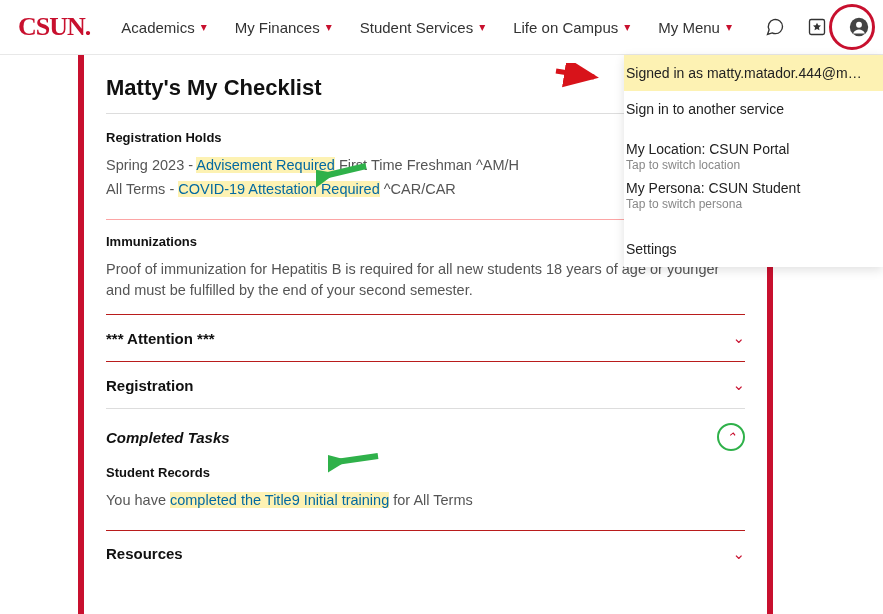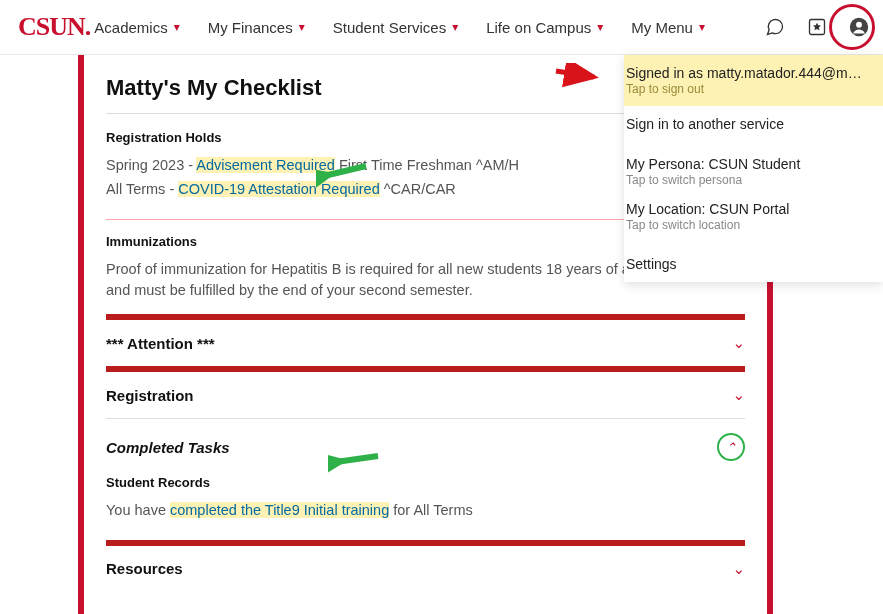--- a/index.html
+++ b/index.html
@@ -12,21 +12,21 @@
     overflow: hidden;
     position: relative;
   }
   
   .topnav {
     display: flex;
     align-items: center;
     height: 55px;
     border-bottom: 1px solid #e8e8e8;
     padding: 0 12px 0 18px;
-    gap: 4px;
+    gap: 31px;
   }
   .logo {
     font-family: Georgia, "Times New Roman", serif;
     font-weight: 900;
     font-size: 26px;
     letter-spacing: -1px;
     color: #c8102e;
   }
   .logo .dot { color: #c8102e; font-weight: 900; }
   .nav-items { display: flex; align-items: center; gap: 28px; flex: 1; }
@@ -79,21 +79,21 @@
   }
   .subhead.with-border {
     border-top: 1px solid #fca5a5;
     padding-top: 14px;
   }
   .body-text { font-size: 14.5px; color: #555; line-height: 1.5; }
   .body-text .hl { background: #fdf2b3; color: #0369a1; }
   .body-line { margin-bottom: 2px; }
   .acc-row {
     display: flex; justify-content: space-between; align-items: center;
-    border-top: 6px solid #b91c1c;
+    border-top: 1px solid #b91c1c;
     padding: 14px 0;
     cursor: pointer;
   }
   .acc-row .label { font-size: 15px; font-weight: 700; color: #111; }
   .acc-chev { color: #c8102e; font-size: 15px; }
   .acc-circle {
     width: 28px; height: 28px; border: 2px solid #2fb14a; border-radius: 50%;
     display: flex; align-items: center; justify-content: center;
     color: #c8102e; font-size: 13px;
   }
@@ -225,33 +225,32 @@
     <div class="acc-row" style="border-bottom:none;">
       <span class="label">Resources</span>
       <span class="acc-chev">⌄</span>
     </div>
   </div>
 </div>
 
 <div class="menu">
   <div class="block signed-in">
     <div class="primary">Signed in as matty.matador.444@m…</div>
-    <div class="hint">Tap to sign out</div>
   </div>
   <div class="block">
     <div class="primary">Sign in to another service</div>
   </div>
   <div class="sep"></div>
+  <div class="block" style="padding-top:4px; padding-bottom:4px;">
+    <div class="primary">My Location: CSUN Portal</div>
+    <div class="hint">Tap to switch location</div>
+  </div>
   <div class="block" style="padding-top:4px;">
     <div class="primary">My Persona: CSUN Student</div>
     <div class="hint">Tap to switch persona</div>
-  </div>
-  <div class="block" style="padding-top:4px; padding-bottom:4px;">
-    <div class="primary">My Location: CSUN Portal</div>
-    <div class="hint">Tap to switch location</div>
   </div>
   <div class="sep"></div>
   <div class="block">
     <div class="primary">Settings</div>
   </div>
 </div>
 
 <svg class="arrow-red" width="50" height="26">
   <defs>
       <marker id="ahR" markerWidth="8" markerHeight="8" refX="6" refY="3" orient="auto">

